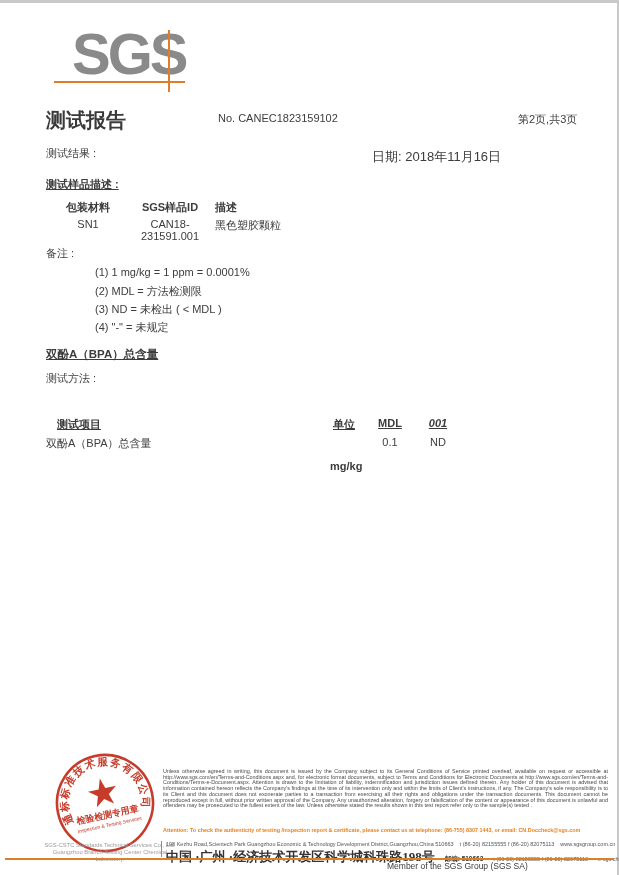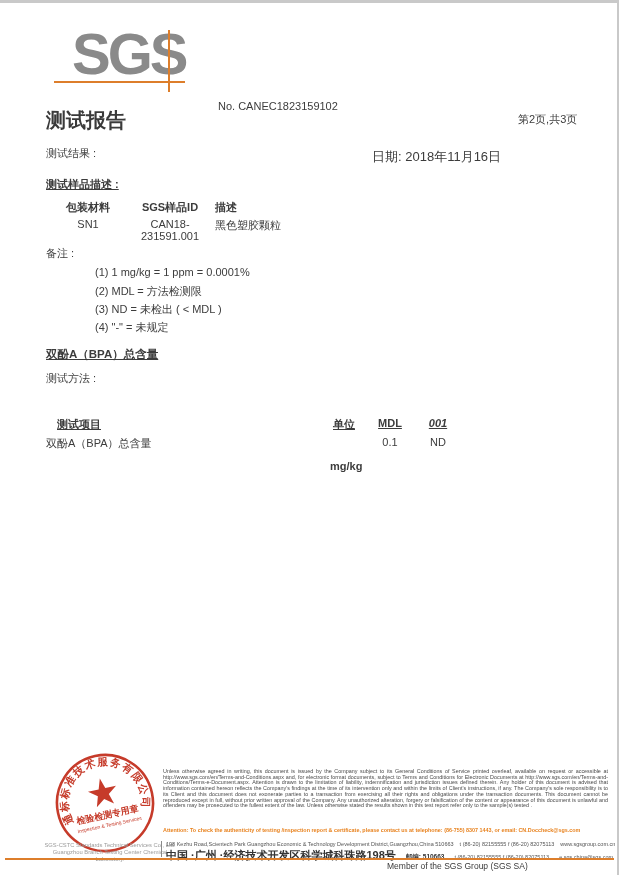--- a/index.html
+++ b/index.html
@@ -10,21 +10,21 @@
   .abs{position:absolute;}
   
   .edge-top{left:0;top:0;width:619px;height:3px;background:#c9c9c9;}
   .edge-right{right:0;top:0;width:2px;height:875px;background:#c9c9c9;}
   
   .logo{left:72px;top:24px;font-size:58px;font-weight:bold;color:#8a8a8a;letter-spacing:-3px;line-height:60px;}
   .logo-vrule{left:168px;top:30px;width:2px;height:62px;background:#dd7e2b;}
   .logo-hrule{left:54px;top:81px;width:131px;height:2px;background:#dd7e2b;}
   
   .doc-title{left:46px;top:107px;font-size:20px;font-weight:bold;color:#3a3a3a;}
-  .report-no{left:218px;top:100px;font-size:11px;}
+  .report-no{left:218px;top:112px;font-size:11px;}
   .report-date{left:372px;top:112px;font-size:13px;margin-top:36px;}
   .page-count{left:518px;top:112px;font-size:11px;}
   .body-text{font-size:11px;color:#3c3c3c;}
   .results-heading{left:46px;top:146px;}
   .sample-heading{left:46px;top:177px;font-weight:bold;text-decoration:underline;}
   
   .s-h0{left:58px;top:200px;width:60px;text-align:center;font-weight:bold;}
   .s-h1{left:125px;top:200px;width:90px;text-align:center;font-weight:bold;}
   .s-h2{left:215px;top:200px;font-weight:bold;}
   .s-c0{left:58px;top:218px;width:60px;text-align:center;}
@@ -48,21 +48,21 @@
   .r-c-mdl{left:376px;top:436px;width:28px;text-align:center;}
   .r-c-sample{left:424px;top:436px;width:28px;text-align:center;}
   
   .stamp{left:50px;top:748px;width:110px;height:110px;transform:rotate(-12deg);}
   .lab-name{left:40px;top:842px;width:140px;font-size:5.8px;line-height:7px;color:#9a9a9a;text-align:center;}
   .legal{left:163px;top:769px;width:445px;font-size:5.4px;line-height:5.7px;color:#4a4a4a;text-align:justify;}
   .attention{left:163px;top:827px;width:445px;font-size:5.4px;line-height:6px;color:#e8821e;font-weight:bold;}
   .addr-divider{left:161px;top:841px;width:1px;height:16px;background:#8a8a8a;}
   .addr-row-en{left:166px;top:841px;width:448px;font-size:5.5px;color:#555;display:flex;gap:6px;white-space:nowrap;}
   .addr-row-cn{left:166px;top:848px;width:448px;font-size:5.5px;color:#555;display:flex;gap:10px;white-space:nowrap;align-items:baseline;}
-  .addr-cn-main{font-size:11px;font-weight:bold;color:#333;}
+  .addr-cn-main{font-size:13px;font-weight:bold;color:#333;font-family:Liberation Serif, serif;}
   .addr-cn-post{font-size:6.5px;font-weight:bold;color:#333;}
   .footer-rule{left:5px;top:858px;width:609px;height:2px;background:#dd7e2b;}
   .member{left:387px;top:861px;font-size:8.5px;color:#3a3a3a;}
 </style>
 </head>
 <body>
 
 <div class="page">
 
   <div class="abs edge-top"></div>

